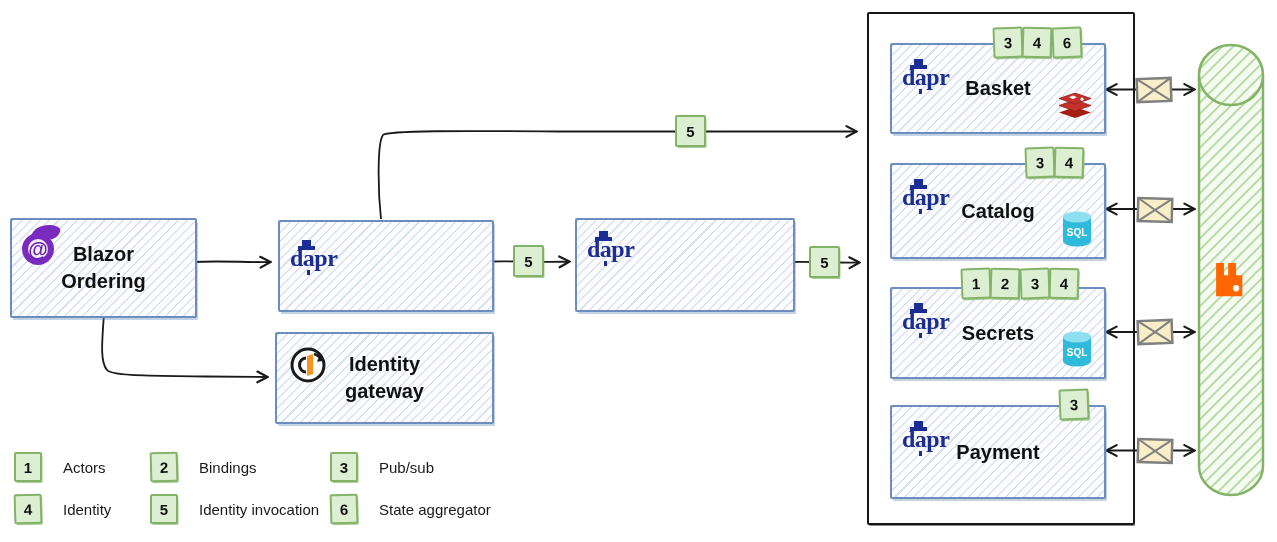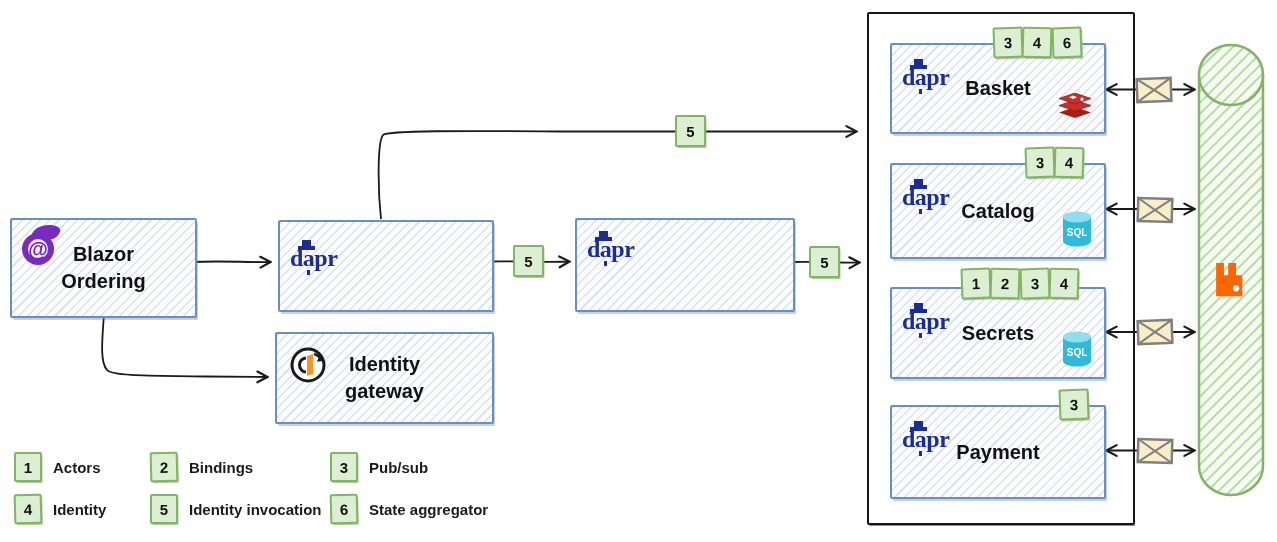--- a/index.html
+++ b/index.html
@@ -59,21 +59,21 @@
   .edge-badge{position:absolute;z-index:3;}
   .edge-badge .badge{width:27px;height:28px;}
   
   .envelope{position:absolute;width:38px;height:28px;z-index:3;}
   .envelope.r1{transform:rotate(-2deg);}
   .envelope.r2{transform:rotate(1.5deg);}
   
   .legend-item{position:absolute;display:flex;align-items:center;gap:11px;z-index:2;}
   .legend-item .badge{width:24px;height:26px;}
   .legend-item:nth-child(odd) .badge{transform:rotate(-1.5deg);}
-  .legend-label{font-size:15px;color:#1a1a1a;font-weight:bold;}
+  .legend-label{font-size:15px;color:#1a1a1a;font-weight:normal;margin-left:10px;}
 </style>
 </head>
 <body>
 
 <div class="canvas">
 
   <svg class="wires" width="1277" height="542" viewBox="0 0 1277 542">
     <defs>
       <marker id="ah" viewBox="0 0 12 12" refX="10" refY="6" markerWidth="8" markerHeight="8" orient="auto">
         <path d="M2,1.5 L10.5,6 L2,10.5" fill="none" stroke="#1a1a1a" stroke-width="1.8" stroke-linecap="round"></path>

